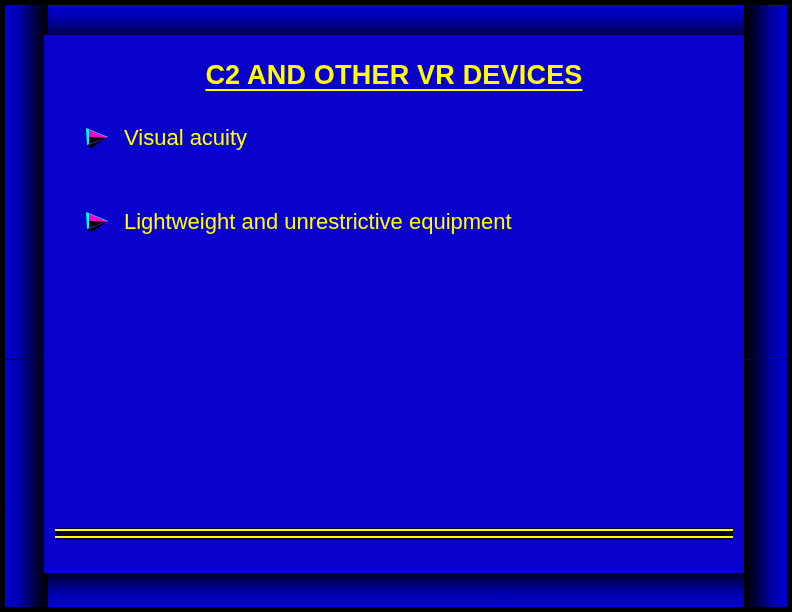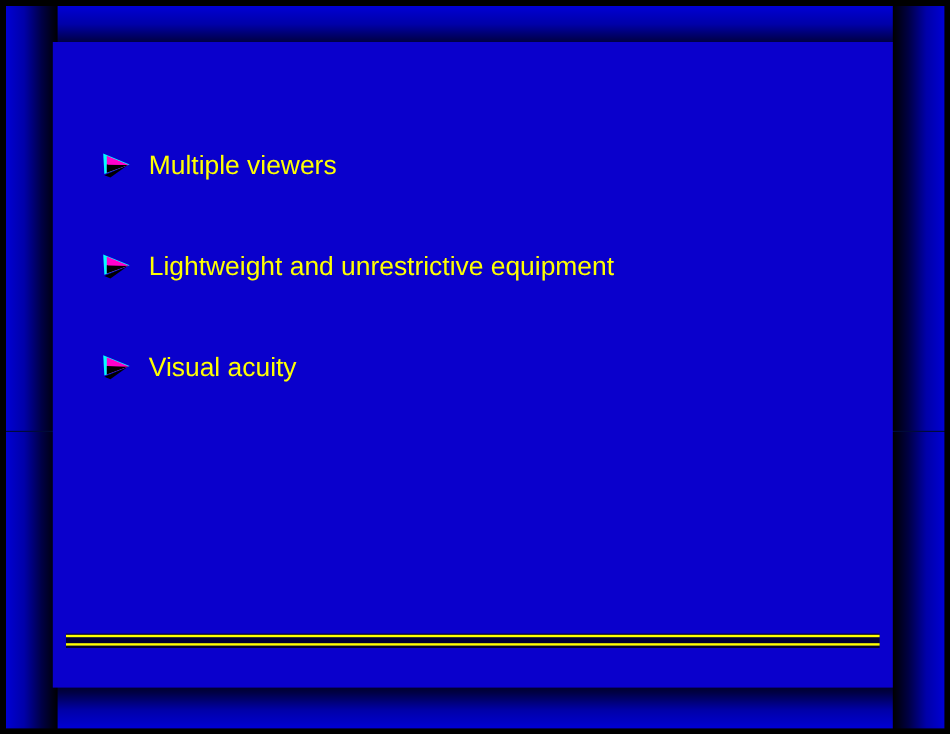--- a/index.html
+++ b/index.html
@@ -166,56 +166,47 @@
     <div class="glow-top"></div>
     <div class="glow-bottom"></div>
     <div class="glow-left"></div>
     <div class="glow-right"></div>
     <div class="seam-line"></div>
   </div>
   <div class="outer-rim"></div>
 
   <div id="slide-body">
 
+    <div id="slide-title">C2 AND OTHER VR DEVICES</div>
 
     <div id="bullet-list">
+
 
       <div class="bullet-row">
         <svg class="bullet-marker" viewBox="0 0 26 24">
           <polygon points="3,20 22,12 8,22" fill="#000000"></polygon>
           <polygon points="2,2 24,11 3,19" fill="#00ffff"></polygon>
           <polygon points="5,4 23,11.5 5,18" fill="#ff00cc"></polygon>
           <polygon points="5,11 23,11.5 5,18" fill="#000000"></polygon>
           <polygon points="5,4 23,11.5 6,11" fill="#ff00cc"></polygon>
         </svg>
-        <span class="bullet-text">Multiple viewers</span>
+        <span class="bullet-text">Visual acuity</span>
       </div>
 
       <div class="bullet-row">
         <svg class="bullet-marker" viewBox="0 0 26 24">
           <polygon points="3,20 22,12 8,22" fill="#000000"></polygon>
           <polygon points="2,2 24,11 3,19" fill="#00ffff"></polygon>
           <polygon points="5,4 23,11.5 5,18" fill="#ff00cc"></polygon>
           <polygon points="5,11 23,11.5 5,18" fill="#000000"></polygon>
           <polygon points="5,4 23,11.5 6,11" fill="#ff00cc"></polygon>
         </svg>
         <span class="bullet-text">Lightweight and unrestrictive equipment</span>
       </div>
 
-      <div class="bullet-row">
-        <svg class="bullet-marker" viewBox="0 0 26 24">
-          <polygon points="3,20 22,12 8,22" fill="#000000"></polygon>
-          <polygon points="2,2 24,11 3,19" fill="#00ffff"></polygon>
-          <polygon points="5,4 23,11.5 5,18" fill="#ff00cc"></polygon>
-          <polygon points="5,11 23,11.5 5,18" fill="#000000"></polygon>
-          <polygon points="5,4 23,11.5 6,11" fill="#ff00cc"></polygon>
-        </svg>
-        <span class="bullet-text">Visual acuity</span>
-      </div>
-
     </div>
 
     <div id="footer-rule">
       <div class="rule-line line-a"></div>
       <div class="rule-line line-b"></div>
     </div>
 
 
   </div>
 </div>

